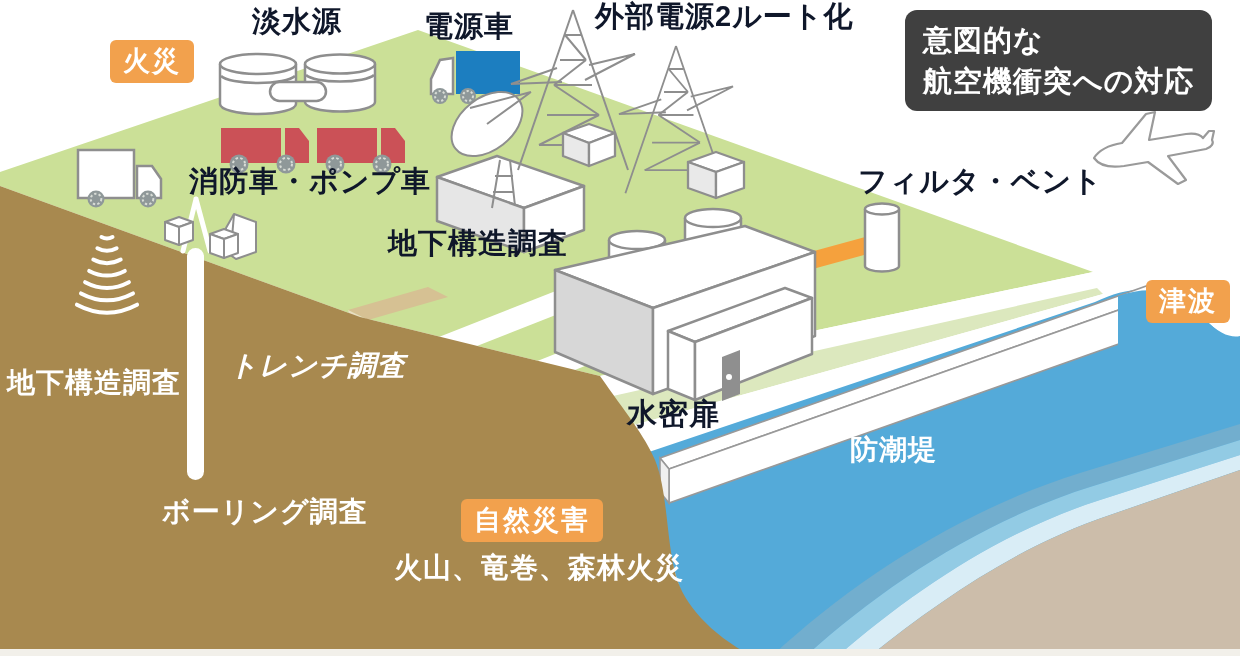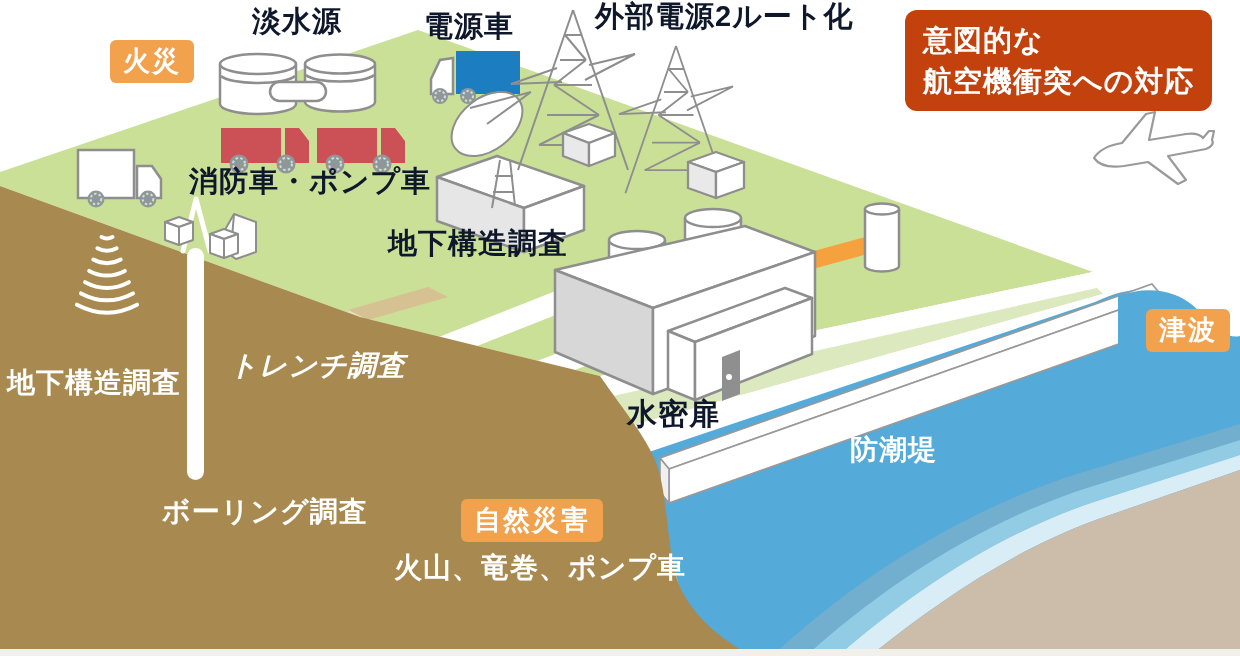--- a/index.html
+++ b/index.html
@@ -13,21 +13,21 @@
     line-height:1.1;
   }
   .teal{color:#0f172a;font-size:29px;}
   .white{color:#ffffff;font-size:28px;}
   .badge{
     position:absolute;display:inline-block;background:#F2A14D;color:#fff;
     font-weight:700;font-size:27px;line-height:1;padding:8px 13px;
     border-radius:6px;letter-spacing:2px;white-space:nowrap;
   }
   .callout{
-    position:absolute;left:905px;top:10px;background:#c2410c;color:#fff;
+    position:absolute;left:905px;top:10px;background:#404040;color:#fff;
     font-weight:700;font-size:29px;line-height:1.4;padding:10px 18px;
     border-radius:12px;letter-spacing:1px;white-space:nowrap;
   }
 </style>
 </head>
 <body>
 
 <div class="stage">
 
   <svg class="scene" width="1240" height="656" viewBox="0 0 1240 656">
@@ -232,27 +232,28 @@
   <div class="lbl teal" style="left:424px;top:11px;text-align:center;">電源車</div>
   <div class="lbl teal" style="left:595px;top:1px;">外部電源2ルート化</div>
 
   <div class="callout">
     <div>意図的な</div>
     <div>航空機衝突への対応</div>
   </div>
 
   <div class="lbl teal" style="left:189px;top:166px;">消防車・ポンプ車</div>
   <div class="lbl teal" style="left:388px;top:228px;">地下構造調査</div>
-
-  <div class="badge" style="left:1146px;top:280px;margin-top:29px;">津波</div>
+  <div class="lbl teal" style="left:858px;top:166px;">フィルタ・ベント</div>
+
+  <div class="badge" style="left:1146px;top:280px;">津波</div>
 
   <div class="lbl white" style="left:7px;top:368px;">地下構造調査</div>
   <div class="lbl white" style="left:229px;top:351px;font-style:italic;">トレンチ調査</div>
 
   <div class="lbl white" style="left:162px;top:497px;">ボーリング調査</div>
 
   <div class="lbl teal" style="left:627px;top:397px;font-size:30px;">水密扉</div>
   <div class="lbl white" style="left:850px;top:435px;">防潮堤</div>
 
   <div class="badge" style="left:461px;top:499px;">自然災害</div>
-  <div class="lbl white" style="left:394px;top:553px;">火山、竜巻、ポンプ車</div>
+  <div class="lbl white" style="left:394px;top:553px;">火山、竜巻、森林火災</div>
 
 </div>
 
 </body></html>

